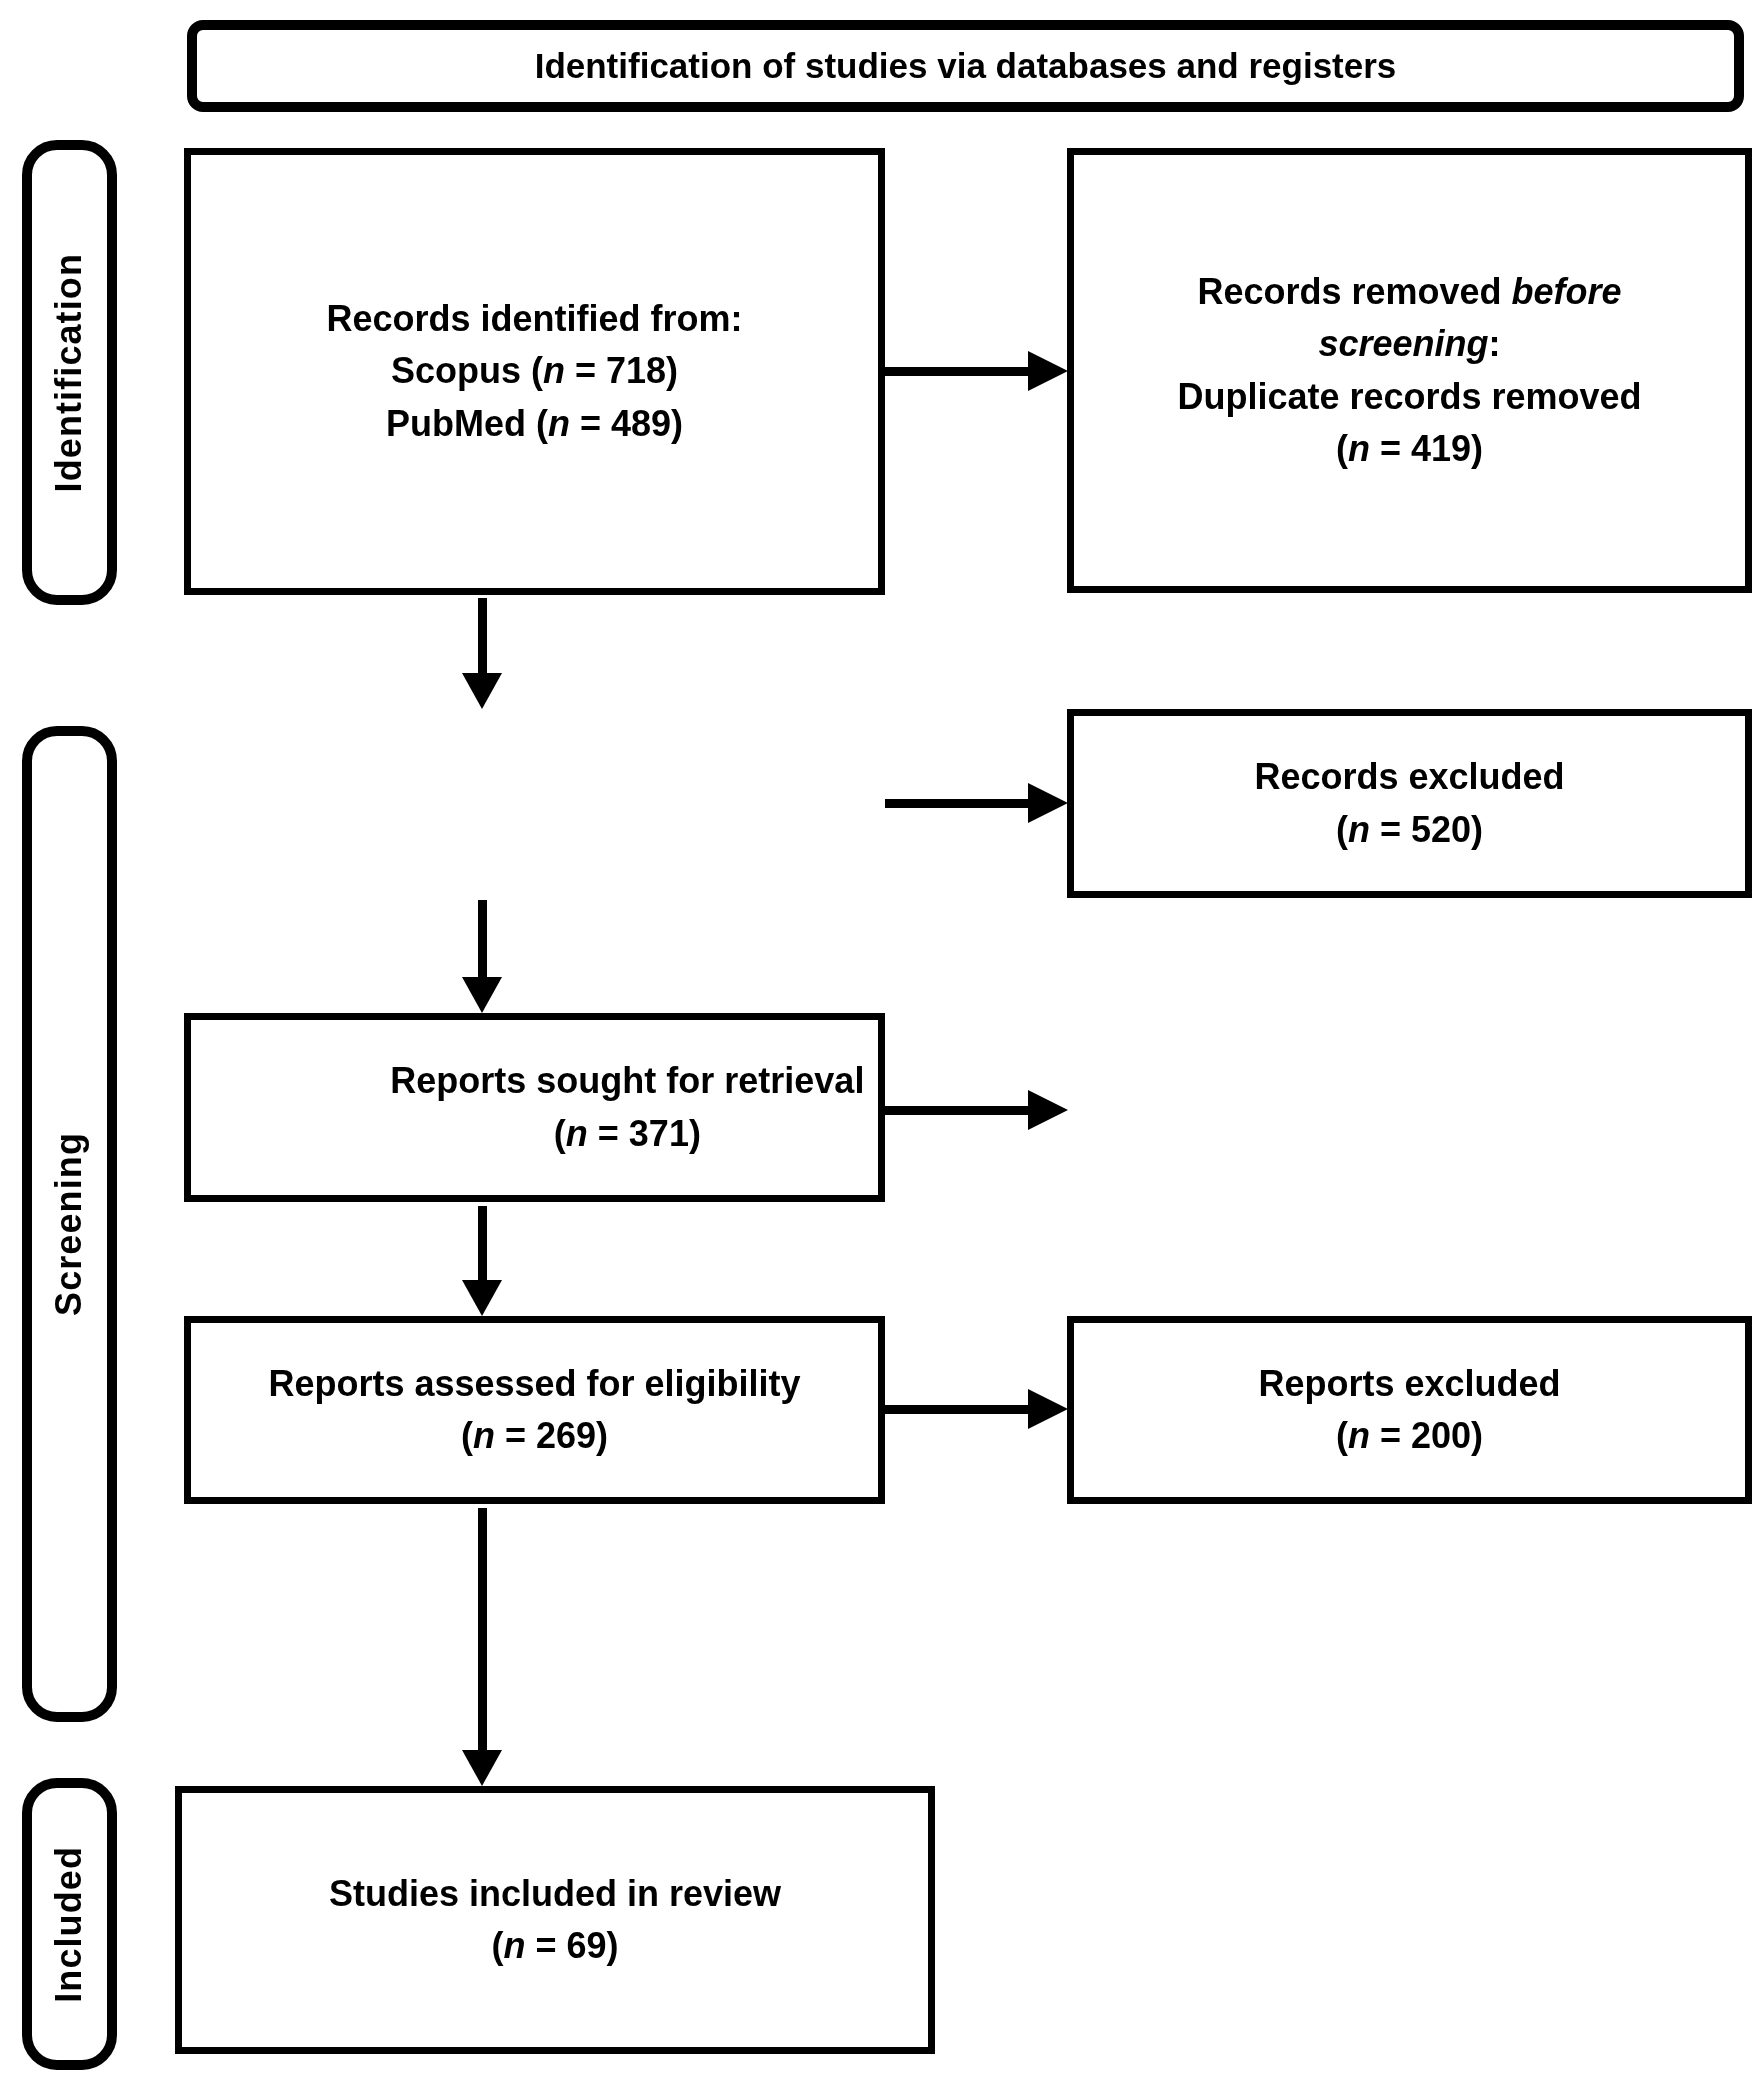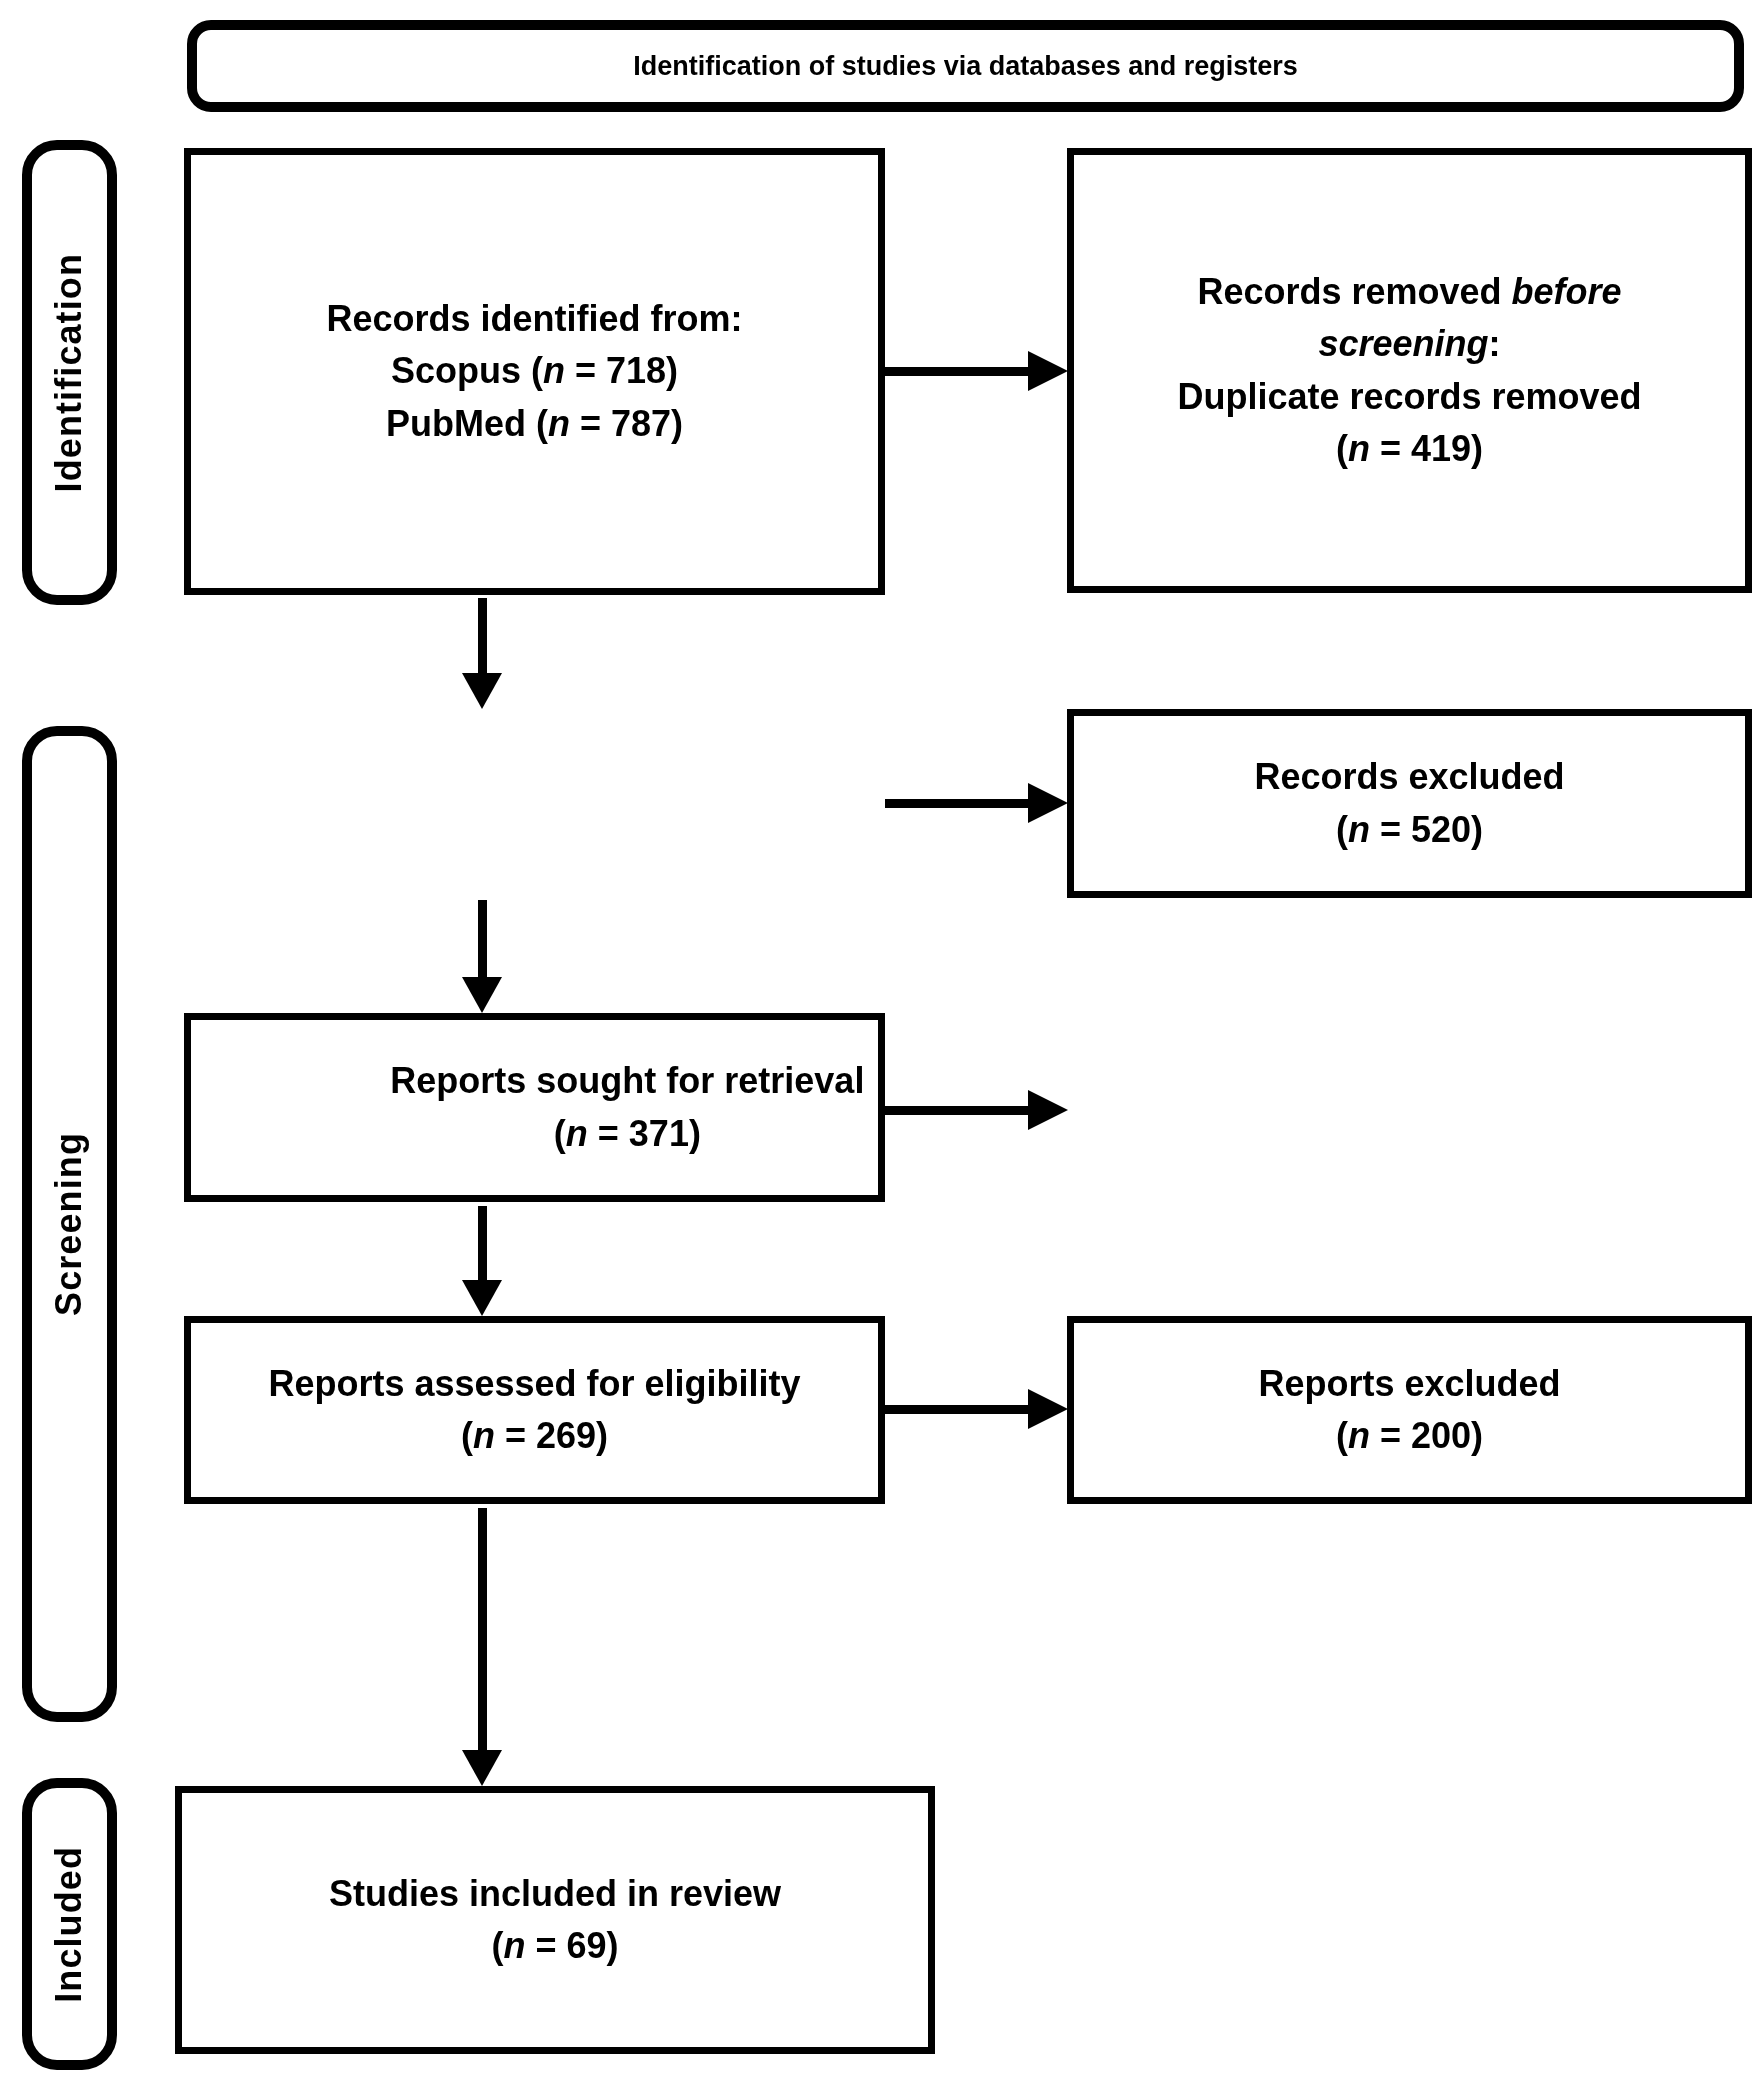--- a/index.html
+++ b/index.html
@@ -15,24 +15,24 @@
     color: #000000;
     font-family: "Liberation Sans", sans-serif;
     font-weight: bold;
     overflow: hidden;
   }
   .title-box {
     position: absolute;
     left: 187px; top: 20px;
     width: 1557px; height: 92px;
     border: 10.2px solid #000;
-    border-radius: 24px;
+    border-radius: 16px;
     box-sizing: border-box;
     display: flex; align-items: center; justify-content: center;
-    font-size: 27px;
+    font-size: 35px;
     text-align: center;
   }
   .stage {
     position: absolute;
     left: 21.5px;
     width: 95px;
     border: 10.2px solid #000;
     border-radius: 35px;
     box-sizing: border-box;
     display: flex; align-items: center; justify-content: center;
@@ -134,21 +134,21 @@
     <span class="vtext">Identification</span>
   </div>
   <div class="stage" id="stage-screening">
     <span class="vtext">Screening</span>
   </div>
   <div class="stage" id="stage-included">
     <span class="vtext">Included</span>
   </div>
 
   <div class="box col-left" id="box-identified">
-    <div><span>Records identified from:</span><br><span>Scopus (</span><span class="it">n</span><span> = 718)</span><br><span>PubMed (</span><span class="it">n</span><span> = 787)</span></div>
+    <div><span>Records identified from:</span><br><span>Scopus (</span><span class="it">n</span><span> = 718)</span><br><span>PubMed (</span><span class="it">n</span><span> = 489)</span></div>
   </div>
   <div class="box col-left" id="box-sought">
     <div><span>Reports sought for retrieval</span><br><span>(</span><span class="it">n</span><span> = 371)</span></div>
   </div>
   <div class="box col-left" id="box-assessed">
     <div><span>Reports assessed for eligibility</span><br><span>(</span><span class="it">n</span><span> = 269)</span></div>
   </div>
   <div class="box" id="box-included">
     <div><span>Studies included in review</span><br><span>(</span><span class="it">n</span><span> = 69)</span></div>
   </div>

